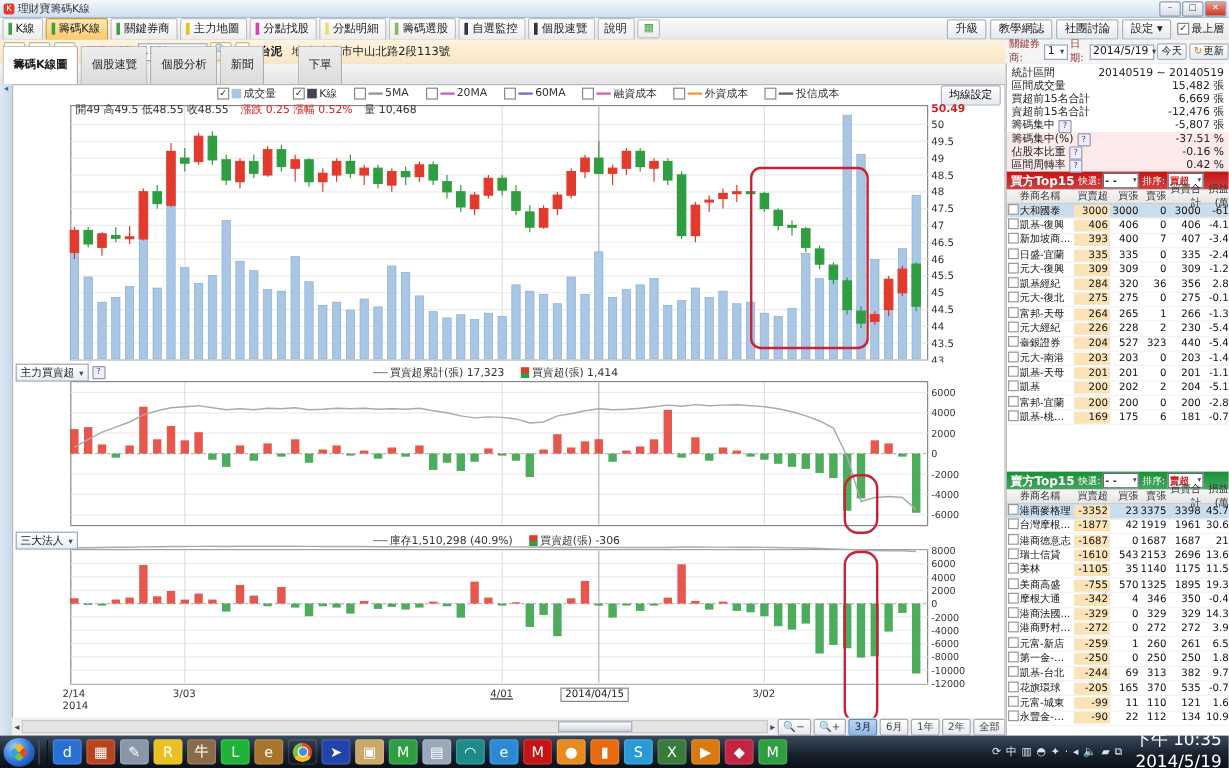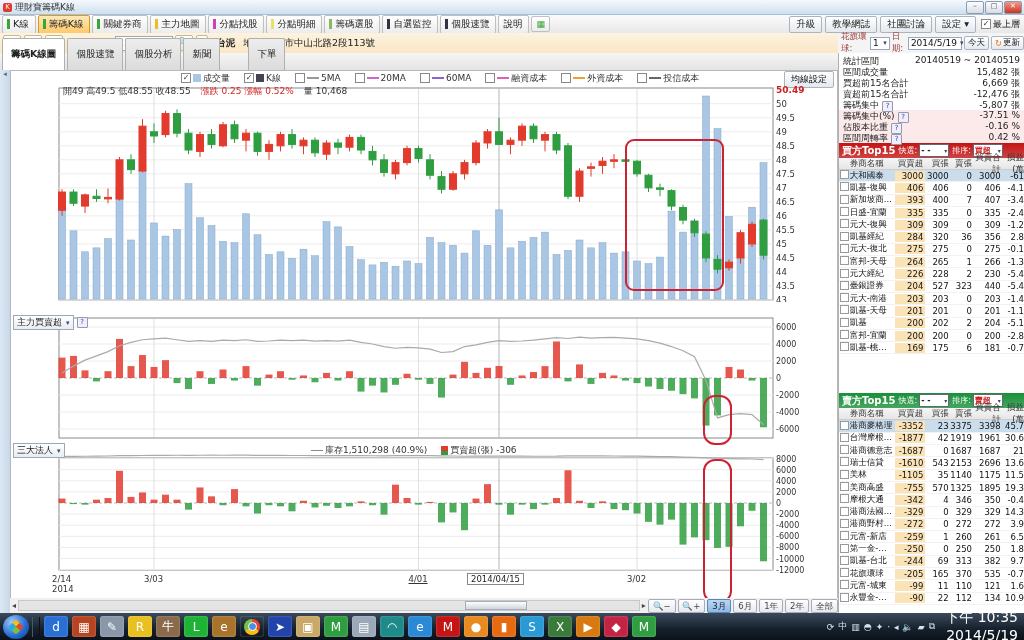--- a/index.html
+++ b/index.html
@@ -46,21 +46,21 @@
   .leg{display:flex;align-items:center;font-size:9px;color:#333;white-space:nowrap;}
   .cb{width:8px;height:8px;border:1px solid #888;background:#fff;margin-right:2px;display:inline-block;
     font-size:8px;line-height:8px;text-align:center;color:#235;}
   .sw{display:inline-block;margin-right:2px;}
   .panelhdr{border:1px solid #9aa8b8;background:linear-gradient(#fff,#e8edf2);font-size:9px;color:#222;
     display:inline-flex;align-items:center;padding:0 3px;height:13px;}
   .axis{font-size:8.5px;color:#333;}
   .annot{border:2px solid #cc2233;border-radius:9px;}
   
   #rightpanel{left:838px;top:53px;width:186px;height:560px;background:#fff;border-left:1px solid #b0b0b0;box-sizing:border-box;}
-  .statrow{display:flex;justify-content:space-between;align-items:flex-start;font-size:9px;color:#222;
+  .statrow{display:flex;justify-content:space-between;align-items:center;font-size:9px;color:#222;
     padding:0 4px;height:11px;}
   .statrow.pink{background:#fce9e9;}
   .qmark{display:inline-block;width:9px;height:9px;border:1px solid #99a;background:#eef;color:#448;
     font-size:7px;line-height:9px;text-align:center;margin-left:3px;border-radius:1px;}
   .tophdr{height:15px;display:flex;align-items:center;font-size:10px;color:#fff;font-weight:bold;padding:0 3px;}
   .tophdr .mini{font-weight:normal;font-size:8px;margin-left:3px;}
   .minicombo{background:#fff;border:1px solid #667;height:11px;min-width:26px;display:inline-flex;align-items:center;
     justify-content:space-between;font-size:8px;color:#222;padding:0 1px;margin-left:2px;}
   .thead{display:flex;font-size:8.5px;color:#333;background:linear-gradient(#f6f6f6,#e6e6e6);
     border-bottom:1px solid #ccc;height:11px;align-items:center;}
@@ -170,21 +170,21 @@
       <span>1101</span>
         <span class="arr">▾</span>
     </span>
     <span class="tico" style="margin-left:2px;color:#247;">🔍</span>
     <span class="tico" style="width:10px;color:#963;">◆</span>
     <span style="margin-left:8px;font-weight:bold;">台泥</span>
     <span style="margin-left:8px;">地址:台北市中山北路2段113號</span>
   </div>
 
   <div class="abs" id="rightctl">
-    <span style="margin-left:3px;color:#933;">花旗環球:</span>
+    <span style="margin-left:3px;color:#933;">關鍵券商:</span>
     <span class="combo" style="width:18px;height:11px;margin-left:1px;justify-content:space-between;">
       <span>1</span>
         <span class="arr">▾</span>
     </span>
     <span style="margin-left:2px;color:#933;">日期:</span>
     <span class="combo" style="width:48px;height:11px;margin-left:1px;justify-content:space-between;">
       <span>2014/5/19</span>
         <span class="arr">▾</span>
     </span>
     <span class="rbtn" style="padding:0 3px;font-size:8.5px;margin-left:2px;">今天</span>
@@ -554,26 +554,32 @@
         <rect x="668.5" y="76" width="7" height="16.150000000000006" fill="#2f9e41" opacity="0.85"></rect>
         <rect x="680" y="76" width="7" height="20.400000000000006" fill="#2f9e41" opacity="0.85"></rect>
         <rect x="691.5" y="76" width="7" height="47.599999999999994" fill="#2f9e41" opacity="0.85"></rect>
         <rect x="703" y="76" width="7" height="37.400000000000006" fill="#2f9e41" opacity="0.85"></rect>
         <rect x="714.5" y="64.95" width="7" height="11.049999999999997" fill="#e23b2e" opacity="0.85"></rect>
         <rect x="726" y="67.5" width="7" height="8.5" fill="#e23b2e" opacity="0.85"></rect>
         <rect x="737.5" y="76" width="7" height="2.549999999999997" fill="#2f9e41" opacity="0.85"></rect>
         <rect x="749" y="76" width="7" height="49.3" fill="#2f9e41" opacity="0.85"></rect>
         <polyline points="51,70.9 62.5,64.1 74,58.15 85.5,53.9 97,49.65 108.5,43.7 120,40.3 131.5,37.75 143,36.900000000000006 154.5,36.05 166,37.75 177.5,39.45 189,38.599999999999994 200.5,39.45 212,38.175 223.5,38.599999999999994 235,37.75 246.5,39.45 258,39.025000000000006 269.5,38.175 281,38.599999999999994 292.5,38.175 304,39.025000000000006 315.5,38.599999999999994 327,39.025000000000006 338.5,38.175 350,40.3 361.5,42 373,44.55 384.5,46.25 396,45.4 407.5,45.825 419,47.1 430.5,50.5 442,49.65 453.5,44.55 465,42.85 476.5,40.3 488,38.599999999999994 499.5,39.45 511,39.025000000000006 522.5,38.175 534,36.900000000000006 545.5,35.625 557,36.474999999999994 568.5,35.2 580,36.05 591.5,35.625 603,35.37 614.5,36.05 626,36.900000000000006 637.5,38.599999999999994 649,41.150000000000006 660.5,44.55 672,48.8 683.5,54.75 695,78.55 706.5,115.95 718,112.55 729.5,111.7 741,112.55 752.5,122.75" fill="none" stroke="#aaaaaa" stroke-width="1.2"></polyline>
       </svg>
-      <div class="abs" style="left: 2px; top: 244px; display: flex; align-items: center; justify-content: flex-end;">
+      <div class="abs" style="left: 2px; top: 232px; display: flex; align-items: center; justify-content: flex-end;">
         <span class="panelhdr">
           <span>主力買賣超</span>
           <span style="margin-left:4px;font-size:7px;color:#446;">▾</span>
         </span>
         <span class="qmark">?</span>
+      </div>
+      <div class="abs leg" style="left: 300px; top: 233px;">
+        <span class="sw" style="width:12px;border-top:1.5px solid #888"></span>
+        <span>買賣超累計(張) 17,323</span>
+        <span class="sw" style="width:7px;height:9px;margin-left:14px;background:linear-gradient(#e23b2e 50%,#2f9e41 50%)"></span>
+        <span>買賣超(張) 1,414</span>
       </div>
       <svg width="826" height="131" style="position: absolute; left: 0px; top: 371px;">
         <rect x="48" y="16" width="714" height="112" fill="#fff" stroke="#888" stroke-width="1"></rect>
         <line x1="48" y1="16.6" x2="762" y2="16.6" stroke="#ececec" stroke-dasharray="none"></line>
         <text x="765" y="19.6" font-size="8" fill="#333">8000</text>
         <line x1="48" y1="27.700000000000003" x2="762" y2="27.700000000000003" stroke="#ececec" stroke-dasharray="none"></line>
         <text x="765" y="30.700000000000003" font-size="8" fill="#333">6000</text>
         <line x1="48" y1="38.8" x2="762" y2="38.8" stroke="#ececec" stroke-dasharray="none"></line>
         <text x="765" y="41.8" font-size="8" fill="#333">4000</text>
         <line x1="48" y1="49.9" x2="762" y2="49.9" stroke="#ececec" stroke-dasharray="none"></line>

